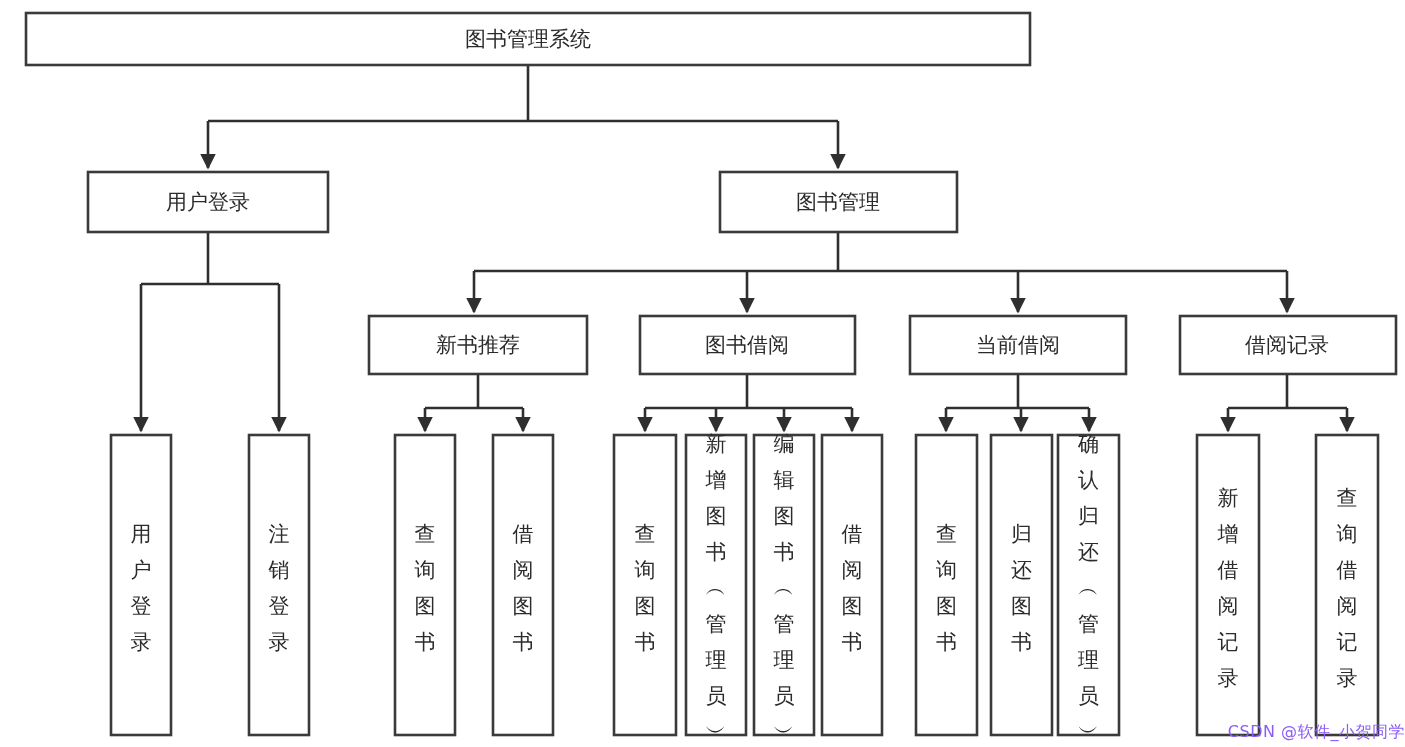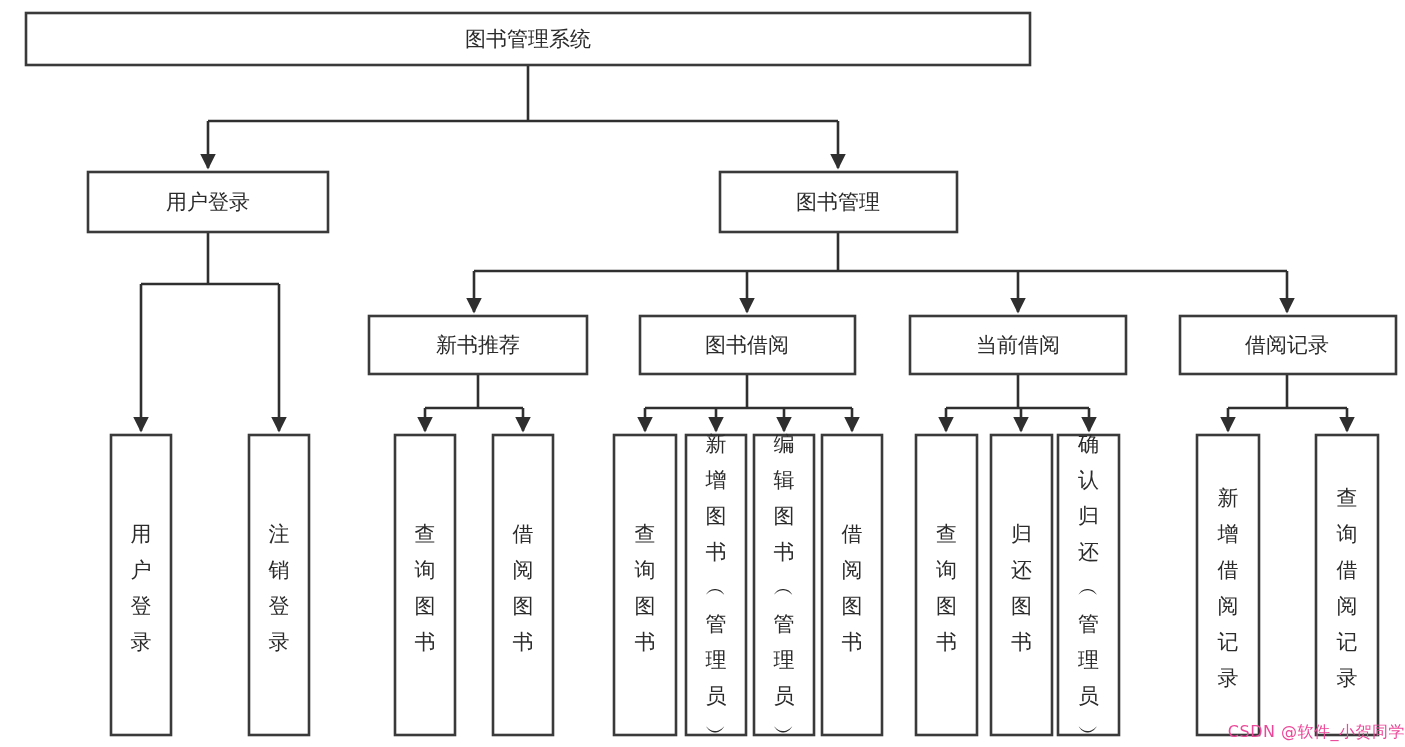--- a/index.html
+++ b/index.html
@@ -56,21 +56,21 @@
   .arrow-head {
     fill: #2f2f2f;
     stroke: none;
   }
   .watermark-text {
     position: absolute;
     right: 8px;
     bottom: 4px;
     font-family: "DejaVu Sans", "Liberation Sans", sans-serif;
     font-size: 16px;
-    color: #ec4899;
+    color: #8b5cf6;
     letter-spacing: 0.5px;
     user-select: none;
     white-space: nowrap;
   }
 </style>
 </head>
 <body>
 
 <div id="diagram-root">
 

